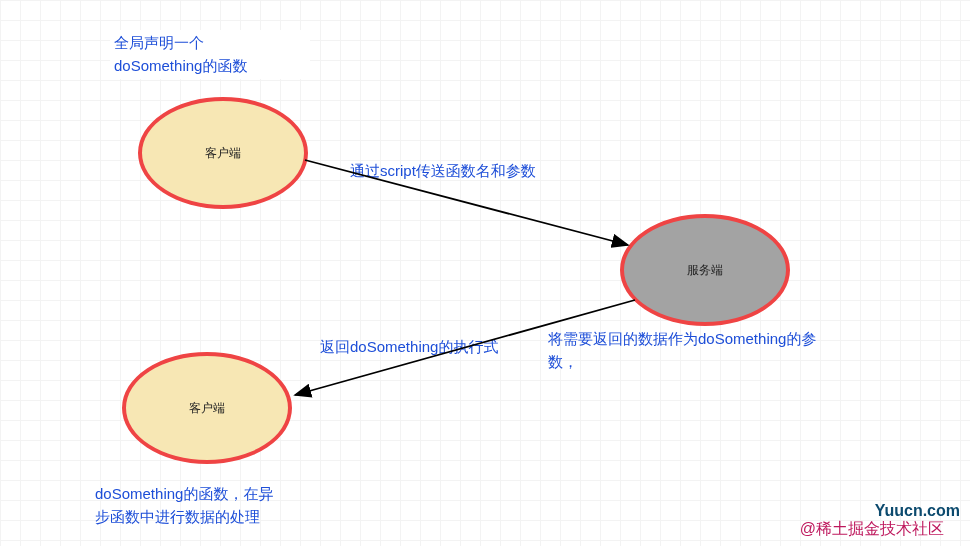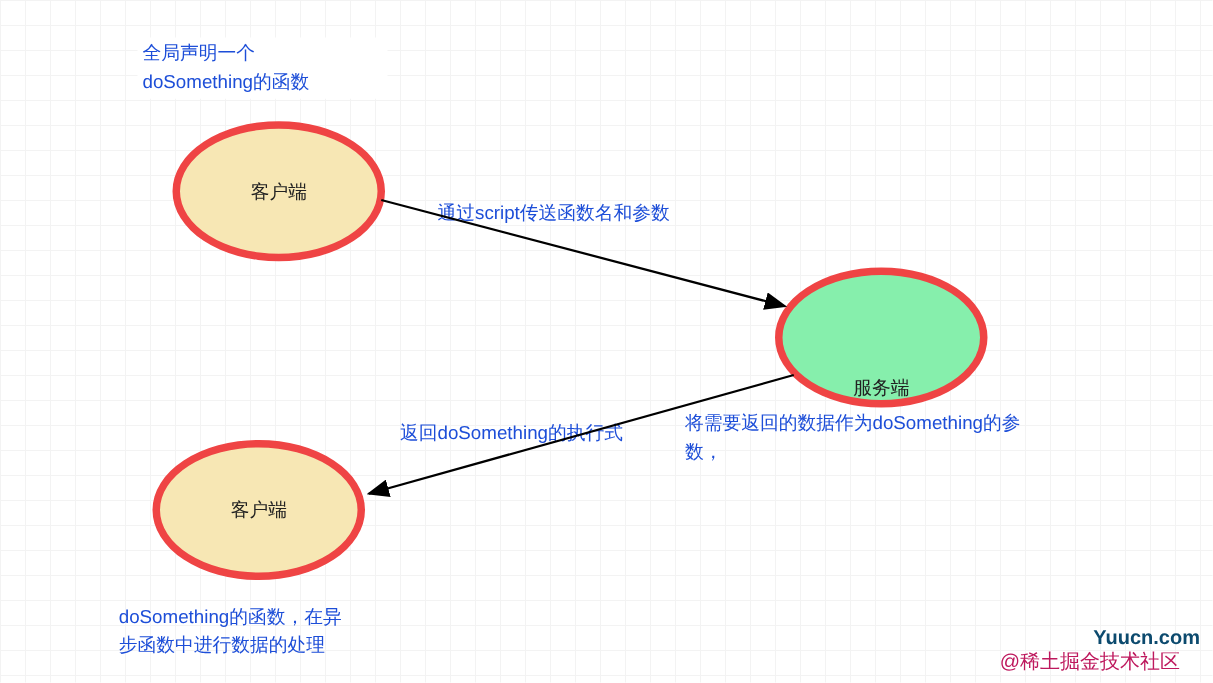--- a/index.html
+++ b/index.html
@@ -10,30 +10,30 @@
       font-family: "Microsoft YaHei", "PingFang SC", sans-serif;
       background-color: #ffffff;
       background-image:
         linear-gradient(#f3f3f3 1px, transparent 1px),
         linear-gradient(90deg, #f3f3f3 1px, transparent 1px);
       background-size: 20px 20px;
       overflow: hidden;
     }
     .ellipse {
       position: absolute;
-      border: 6px solid #ef4444;
+      border: 4px solid #ef4444;
       border-radius: 50%;
       display: flex;
       align-items: center;
       justify-content: center;
-      font-size: 15px;
+      font-size: 12px;
       color: #222;
     }
     .yellow { background-color: #f7e7b4; }
-    .green { background-color: #86efac; align-items: flex-end; }
+    .green { background-color: #a3a3a3; }
     .label {
       position: absolute;
       font-size: 15px;
       color: #1d4ed8;
       text-align: left;
       line-height: 1.5;
       background: transparent;
     }
     .label-white { background: #fff; padding: 2px 4px; }
     .watermark-red {

